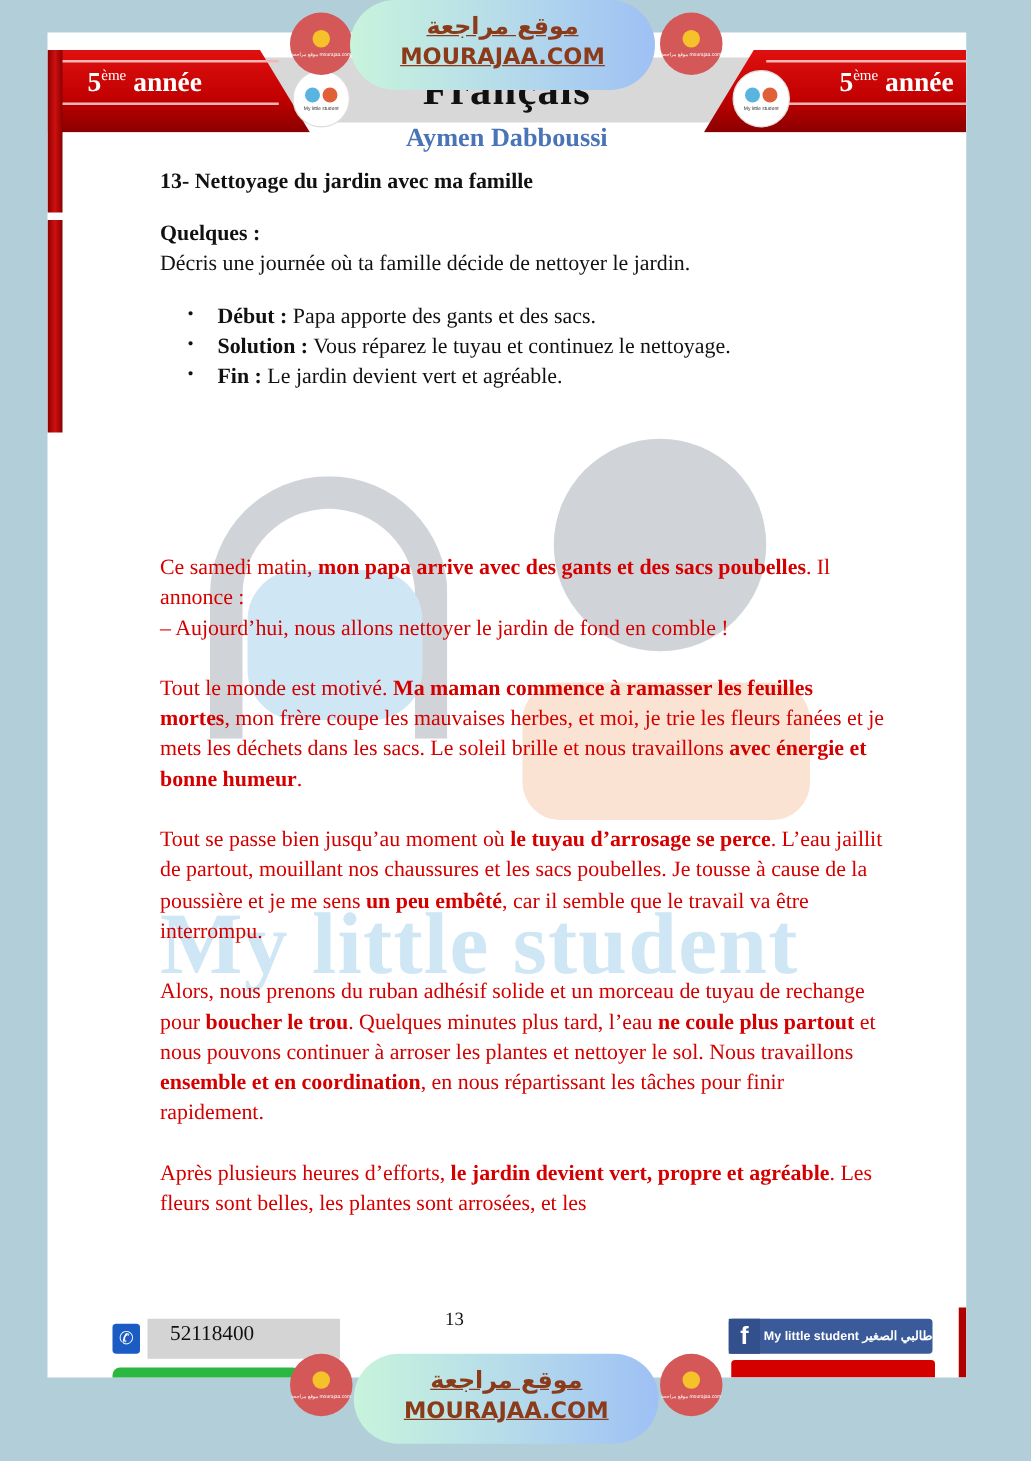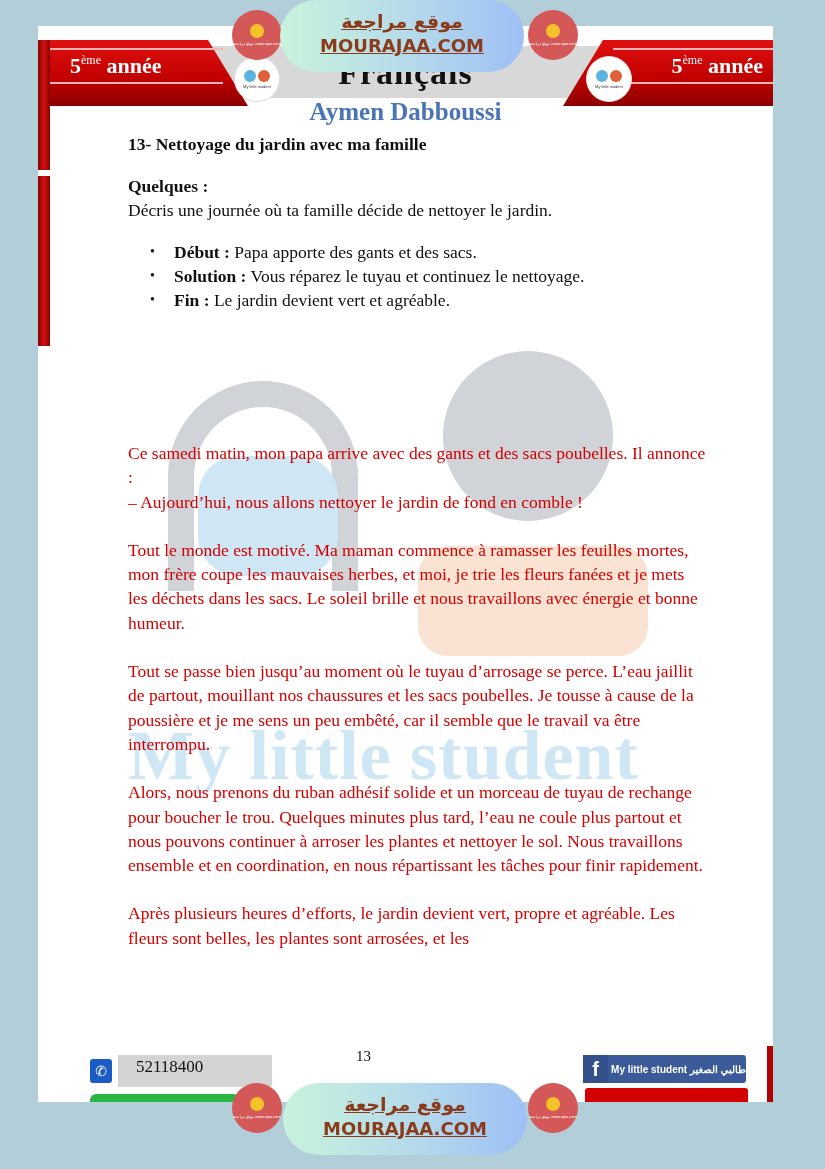--- a/index.html
+++ b/index.html
@@ -51,40 +51,40 @@
   }
   .mls-logo .faces { display: flex; gap: 2px; }
   .mls-logo .face { width: 12px; height: 12px; border-radius: 50%; }
   .mls-logo .caption { font-size: 4px; color: #333; font-family: "Liberation Sans", sans-serif; margin-top: 2px; }
   .subject-title {
     position: absolute; left: 0; width: 735px; top: 28px; text-align: center;
     font-size: 34px; font-weight: bold; color: #111; letter-spacing: 1px;
   }
   .author {
     position: absolute; left: 0; width: 735px; top: 72px; text-align: center;
-    font-size: 25px; font-weight: bold; color: #4a74b8;
+    font-size: 21px; font-weight: bold; color: #4a74b8;
   }
   
   .watermark-head {
     position: absolute; border-radius: 50%; background: #d0d3d8;
   }
   .wm-text {
     position: absolute; left: 90px; top: 690px; font-size: 70px; font-weight: bold;
     color: #cfe6f5; white-space: nowrap; letter-spacing: 1px;
   }
   .content { position: absolute; left: 90px; top: 0; width: 600px; color: #111; font-size: 17.5px; line-height: 24px; }
   .topic { position: absolute; top: 106px; font-weight: bold; font-size: 17.5px; }
   .consigne-head { position: absolute; top: 148px; font-weight: bold; }
   .consigne-text { position: absolute; top: 172px; }
   ul.plan { position: absolute; top: 214px; left: 22px; width: 570px; list-style: none; }
   ul.plan li { position: relative; padding-left: 24px; line-height: 24px; }
   ul.plan li::before { content: "•"; position: absolute; left: 0; font-size: 14px; }
   .story { position: absolute; top: 415px; width: 580px; color: #d40000; }
   .story p { margin-bottom: 24px; line-height: 24.3px; }
-  .story b { font-weight: normal; }
+  .story b { font-weight: bold; }
   
   .footer-phone {
     position: absolute; left: 52px; top: 1029px; display: flex; align-items: center; gap: 6px;
   }
   .phone-icon {
     width: 22px; height: 24px; background: #1a5bc4; border-radius: 3px; color: #fff;
     display: flex; align-items: center; justify-content: center; font-size: 14px;
   }
   .phone-box {
     width: 154px; height: 32px; background: #d4d4d4; font-size: 17px; line-height: 24px; padding-left: 18px; color: #111;

